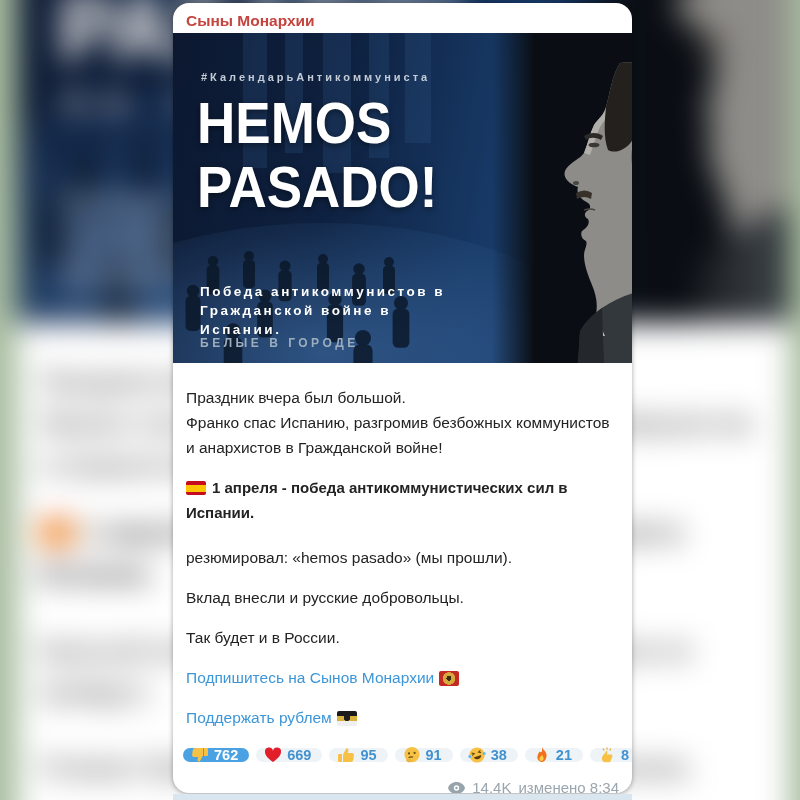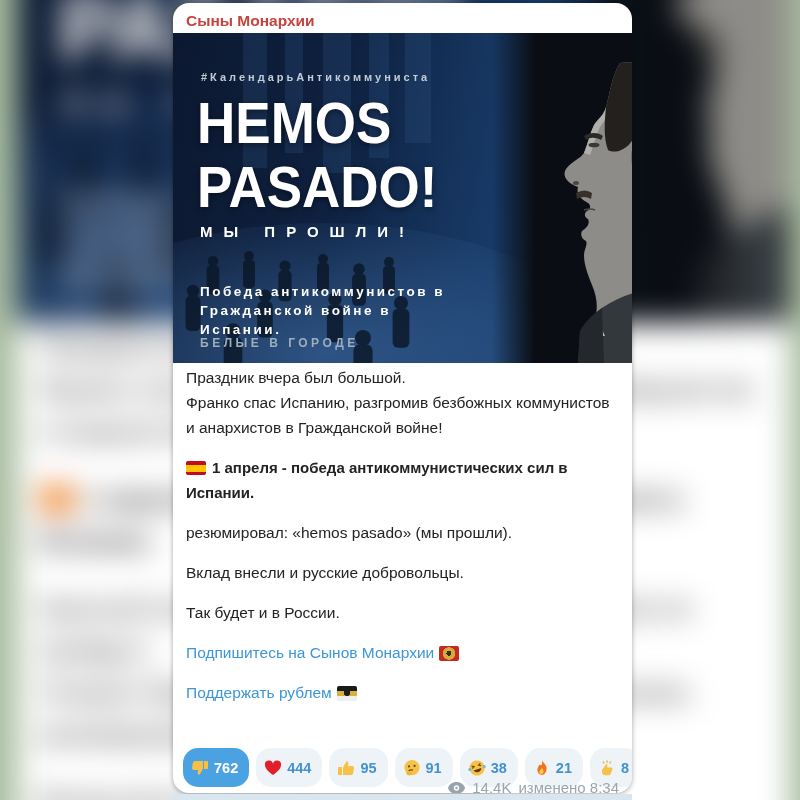--- a/index.html
+++ b/index.html
@@ -42,35 +42,35 @@
   .hashtag { left:28px; top:38px; font-size:11px; letter-spacing:3px; color:#c3ccd7; font-weight:bold; }
   .big { left:24px; font-size:53px; font-weight:bold; letter-spacing:0px; transform:scaleY(1.08); transform-origin:left top; text-shadow:0 2px 6px rgba(0,0,0,.45); }
   .big1 { top:57px; } .big2 { top:121px; }
   .sub { left:27px; top:190px; font-size:15px; font-weight:bold; letter-spacing:11px; }
   .cap { left:27px; top:249px; font-size:13.5px; font-weight:bold; letter-spacing:2.5px; line-height:19px; white-space:normal; width:260px; }
   .wm { left:27px; top:303px; font-size:12px; font-weight:bold; letter-spacing:3.5px; color:#9cadbd; }
 
   
   .body-text { position:absolute; left:13px; right:13px; top:362px; font-size:15.5px; color:#232323; }
   .body-text p { margin:0 0 15px; line-height:25px; }
-  .blocky { display:block; }
+  .blocky { display:block;margin-top:20px; }
   .hl { font-weight:bold; font-size:15px; }
   .link { color:#3c96d8; cursor:pointer;text-align:right; }
   .emoji-flag { display:inline-block; vertical-align:-2px; margin-right:6px; width:20px; height:14px; border-radius:2px;
     background:linear-gradient(180deg,#c60b1e 0 25%,#ffc400 25% 75%,#c60b1e 75%); }
   .emoji-banner { display:inline-block; vertical-align:-3px; margin-left:5px; width:20px; height:15px; border-radius:2px;
     background-image:radial-gradient(circle at 50% 50%, #3a2a12 0 2.5px, #d7a93c 2.5px 6px, #c32a22 6.5px); background-color:#c32a22; }
   .emoji-imperial { display:inline-block; vertical-align:-3px; margin-left:5px; width:20px; height:15px; border-radius:2px;
     background-image:radial-gradient(circle at 50% 45%, #1d1d1d 0 3px, rgba(0,0,0,0) 3.5px),
       linear-gradient(180deg,#1a1a1a 0 34%,#d8b03c 34% 67%,#efefef 67%); }
 
   
   .reactions { position:absolute; left:10px; top:745px; display:flex; gap:7px; align-items:center; }
   .pill {
-    display:flex; align-items:center; gap:5px; height:39px; padding:0 11px 0 8px;
+    display:flex; align-items:center; gap:5px; height:14px; padding:0 11px 0 8px;
     border-radius:15px; background:#eef3f7; color:#4292cf; font-size:14.5px; cursor:pointer;
   }
   .pill b { font-weight:bold; }
   .pill.sel { background:#4aa2e2; color:#ffffff; }
   .remoji { display:flex; align-items:center; }
 
   .views { position:absolute; right:13px; top:776px; display:flex; align-items:center; gap:7px;
     color:#9aa5ad; font-size:15px; }
   .views .eye { display:flex; }
 
@@ -268,21 +268,20 @@
 
       <g transform="translate(158 296) rotate(45)">
         <rect x="-11" y="-11" width="22" height="22" fill="#15171a" stroke="#c9a33a" stroke-width="2"></rect>
         <path stroke="#c9a33a" stroke-width="2.5" d="M-7,0 H7 M0,-7 V7"></path>
       </g>
     </svg>
 
     <div class="ptxt hashtag">#КалендарьАнтикоммуниста</div>
     <div class="ptxt big big1">HEMOS</div>
     <div class="ptxt big big2">PASADO!</div>
-    <div class="ptxt sub">МЫ ПРОШЛИ!</div>
     <div class="ptxt cap">Победа антикоммунистов в Гражданской войне в Испании.</div>
     <div class="ptxt wm">БЕЛЫЕ В ГОРОДЕ</div>
   </div>
 
   <div class="body-text">
     <p>
       <span class="blocky">Праздник вчера был большой.</span>
       <span>Франко спас Испанию, разгромив безбожных коммунистов и анархистов в Гражданской войне!</span>
     </p>
     <p>
@@ -312,21 +311,21 @@
           </svg>
       </span>
       <b>762</b>
     </div>
     <div class="pill">
       <span class="remoji">
         <svg width="18" height="18" viewBox="0 0 18 18">
             <path fill="#e21e2b" d="M9 16C3 12 1 8.5 1 6a4 4 0 0 1 8-1 4 4 0 0 1 8 1c0 2.5-2 6-8 10z"></path>
           </svg>
       </span>
-      <b>444</b>
+      <b>669</b>
     </div>
     <div class="pill">
       <span class="remoji">
         <svg width="18" height="18" viewBox="0 0 18 18">
             <path fill="#f6c145" d="M2 8h3v8H2a1 1 0 0 1-1-1V9a1 1 0 0 1 1-1zm4 8V8.5L9 3c.3-.8 1-.9 1.6-.6.7.4 1 1.2.8 2L10.8 7H15a2 2 0 0 1 2 2c0 .5-.2 1-.4 1.4.2.5.2 1.2-.1 1.7.1.6 0 1.2-.4 1.6 0 1.3-1 2.3-2.3 2.3H6z"></path>
           </svg>
       </span>
       <b>95</b>
     </div>
     <div class="pill">

